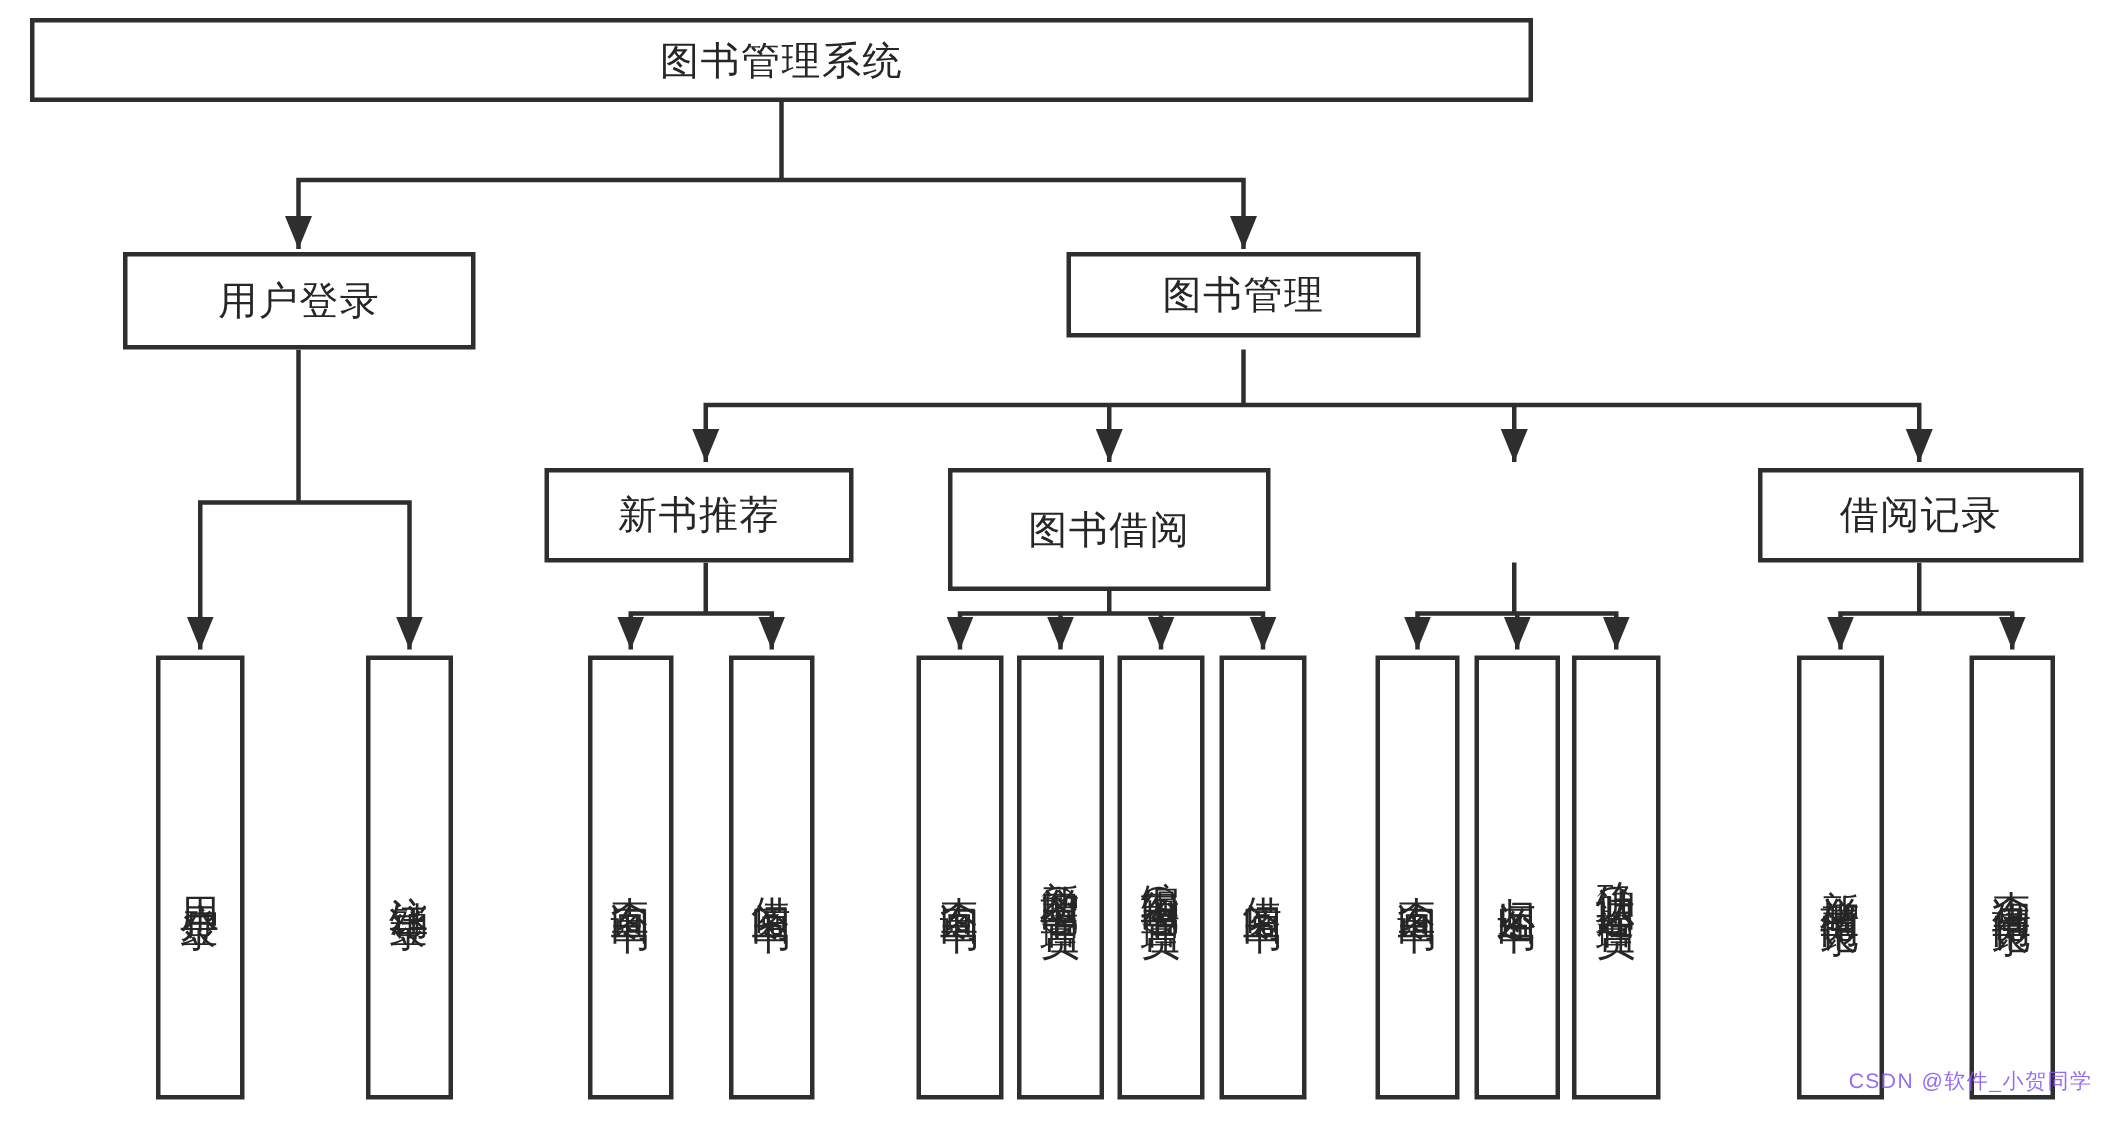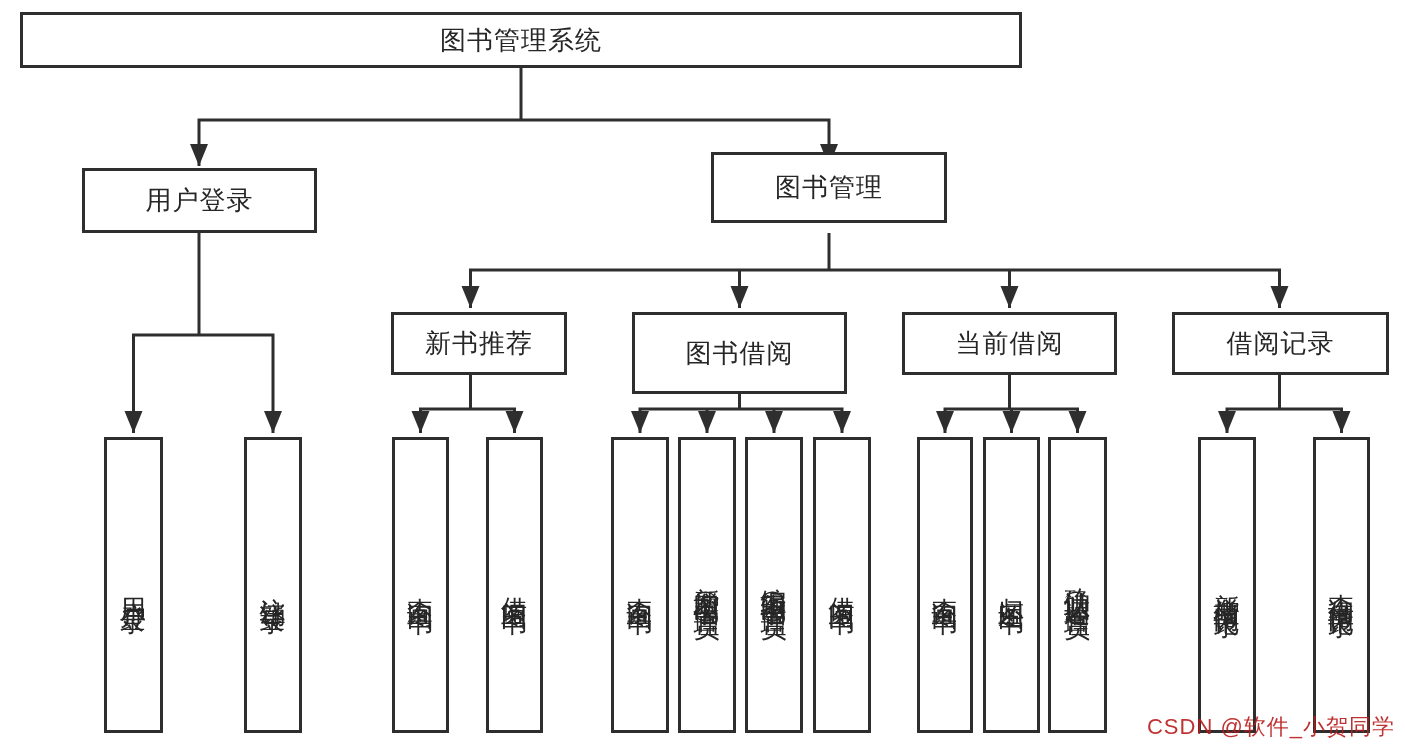--- a/index.html
+++ b/index.html
@@ -15,22 +15,22 @@
   }
   .vbox{
     position:absolute;box-sizing:border-box;border:3px solid #2e2e2e;background:#ffffff;
     display:flex;align-items:center;justify-content:center;color:#262626;
   }
   .vtext{
     writing-mode:vertical-rl;text-orientation:mixed;
     font-size:26px;line-height:1;letter-spacing:4px;color:#262626;
   }
   .watermark{
-    position:absolute;right:10px;top:712px;font-size:22px;letter-spacing:1px;
-    color:#b91c1c;opacity:.9;z-index:5;
+    position:absolute;right:10px;top:712px;font-size:14px;letter-spacing:1px;
+    color:#8b5cf6;opacity:.9;z-index:5;
   }
 </style>
 </head>
 <body>
 
 <div class="stage">
 
   <svg class="wires" width="1405" height="747" viewBox="0 0 1405 747">
     <defs>
       <marker id="ah" markerUnits="userSpaceOnUse" markerWidth="26" markerHeight="20" refX="22" refY="9" orient="auto-start-reverse">
@@ -67,32 +67,29 @@
     </g>
   </svg>
 
   <div class="box" style="left:20px;top:12px;width:1002px;height:56px;">
     <span>图书管理系统</span>
   </div>
 
   <div class="box" style="left:82px;top:168px;width:235px;height:65px;">
     <span>用户登录</span>
   </div>
-  <div class="box" style="left:711px;top:152px;width:236px;height:71px;">
+  <div class="box" style="left:711px;top:168px;width:236px;height:57px;">
     <span>图书管理</span>
   </div>
 
-  <div class="box" style="left:363px;top:312px;width:176px;height:63px;margin-left:28px;">
+  <div class="box" style="left:363px;top:312px;width:206px;height:63px;">
     <span>新书推荐</span>
   </div>
   <div class="box" style="left:632px;top:312px;width:215px;height:82px;">
     <span>图书借阅</span>
-  </div>
-  <div class="box" style="left:902px;top:312px;width:215px;height:63px;">
-    <span>当前借阅</span>
   </div>
   <div class="box" style="left:1172px;top:312px;width:217px;height:63px;">
     <span>借阅记录</span>
   </div>
 
   <div class="vbox" style="left:104px;top:437px;width:59px;height:296px;">
     <span class="vtext">用户登录</span>
   </div>
   <div class="vbox" style="left:244px;top:437px;width:58px;height:296px;">
     <span class="vtext">注销登录</span>

